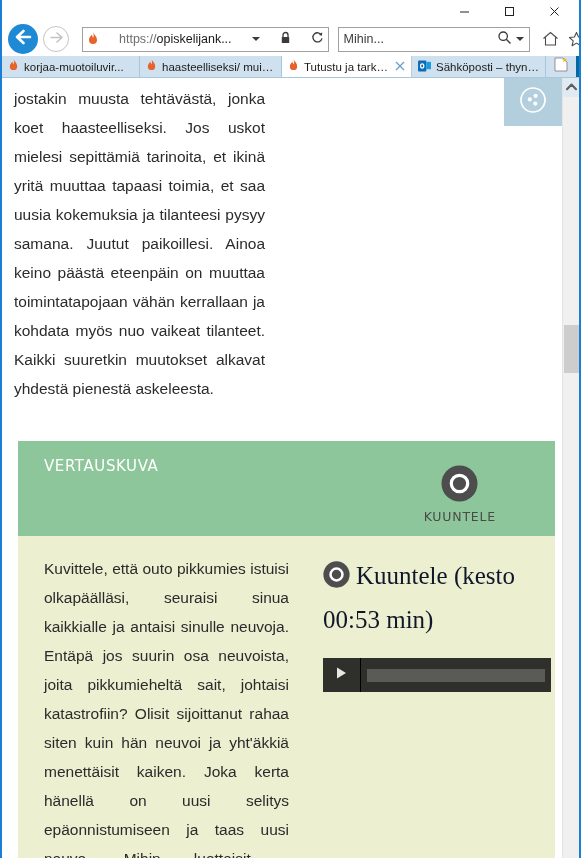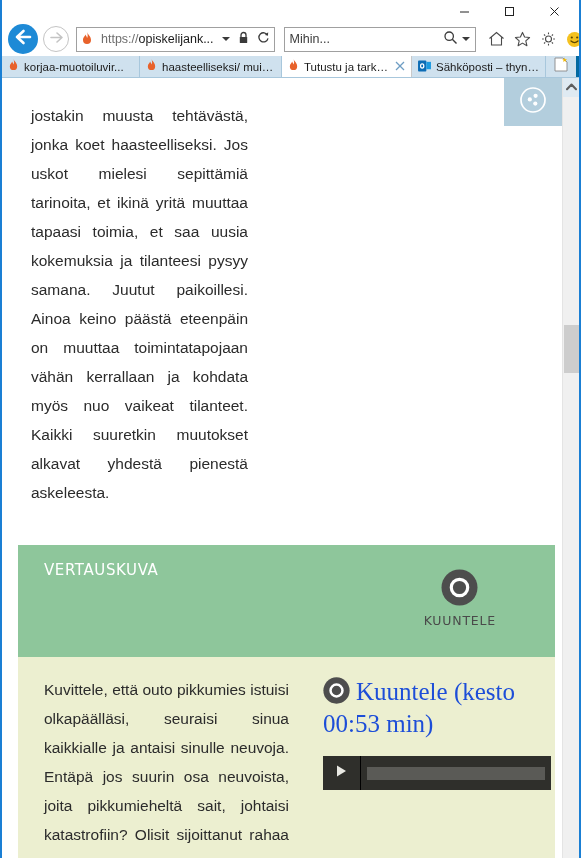--- a/index.html
+++ b/index.html
@@ -62,22 +62,22 @@
     color: #c4c4c4;
   }
   .addressbar {
     flex: 0 0 155px;
     height: 25px;
     border: 1px solid #a0a0a0;
     background: #fff;
     display: flex;
     align-items: center;
     padding: 0 4px;
-    gap: 8px;
-    margin-left: 4px;
+    gap: 20px;
+    margin-left: 10px;
   }
   .site-icon { flex: none; display:flex; }
   .url-text {
     flex: 1;
     font-size: 12.5px;
     color: #1a1a1a;
     white-space: nowrap;
     overflow: hidden;
   }
   .url-text .scheme { color: #6d6d6d; }
@@ -173,34 +173,34 @@
     background: #b3cedd;
     display: flex; align-items: center; justify-content: center;
   }
 
   
   .article p {
     font-size: 15.5px;
     line-height: 29px;
     color: #2b2b2b;
     text-align: justify;
-    margin: 17px;
+    margin: 0;
   }
   .article { padding-top: 6px; padding-right: 285px; }
 
   
   .card {
     margin-top: 38px;
     margin-left: 4px;
     width: 537px;
   }
   .card-head {
     background: #8ec69b;
     padding: 16px 22px 16px 26px;
-    height: 112px;
+    height: 95px;
     position: relative;
   }
   .card-kicker {
     color: #ffffff;
     font-size: 15px;
     letter-spacing: 0.6px;
     font-family: "DejaVu Sans", sans-serif;
   }
   .card-title {
     color: #3c3c3c;
@@ -239,22 +239,22 @@
     text-align: justify;
   }
   .card-col-right {
     flex: 1;
     padding-left: 34px;
     padding-top: 2px;
   }
   .audio-heading {
     font-family: "Liberation Serif", serif;
     font-size: 25px;
-    color: #1d4ed8;
-    line-height: 28px;
+    color: #0f172a;
+    line-height: 40px;
     display: block;
   }
   .audio-heading .disc { vertical-align: -4px; margin-right: 6px; }
   .audio-player {
     margin-top: 18px;
     width: 228px; height: 34px;
     background: #2f2f2b;
     display: flex;
     align-items: center;
   }

